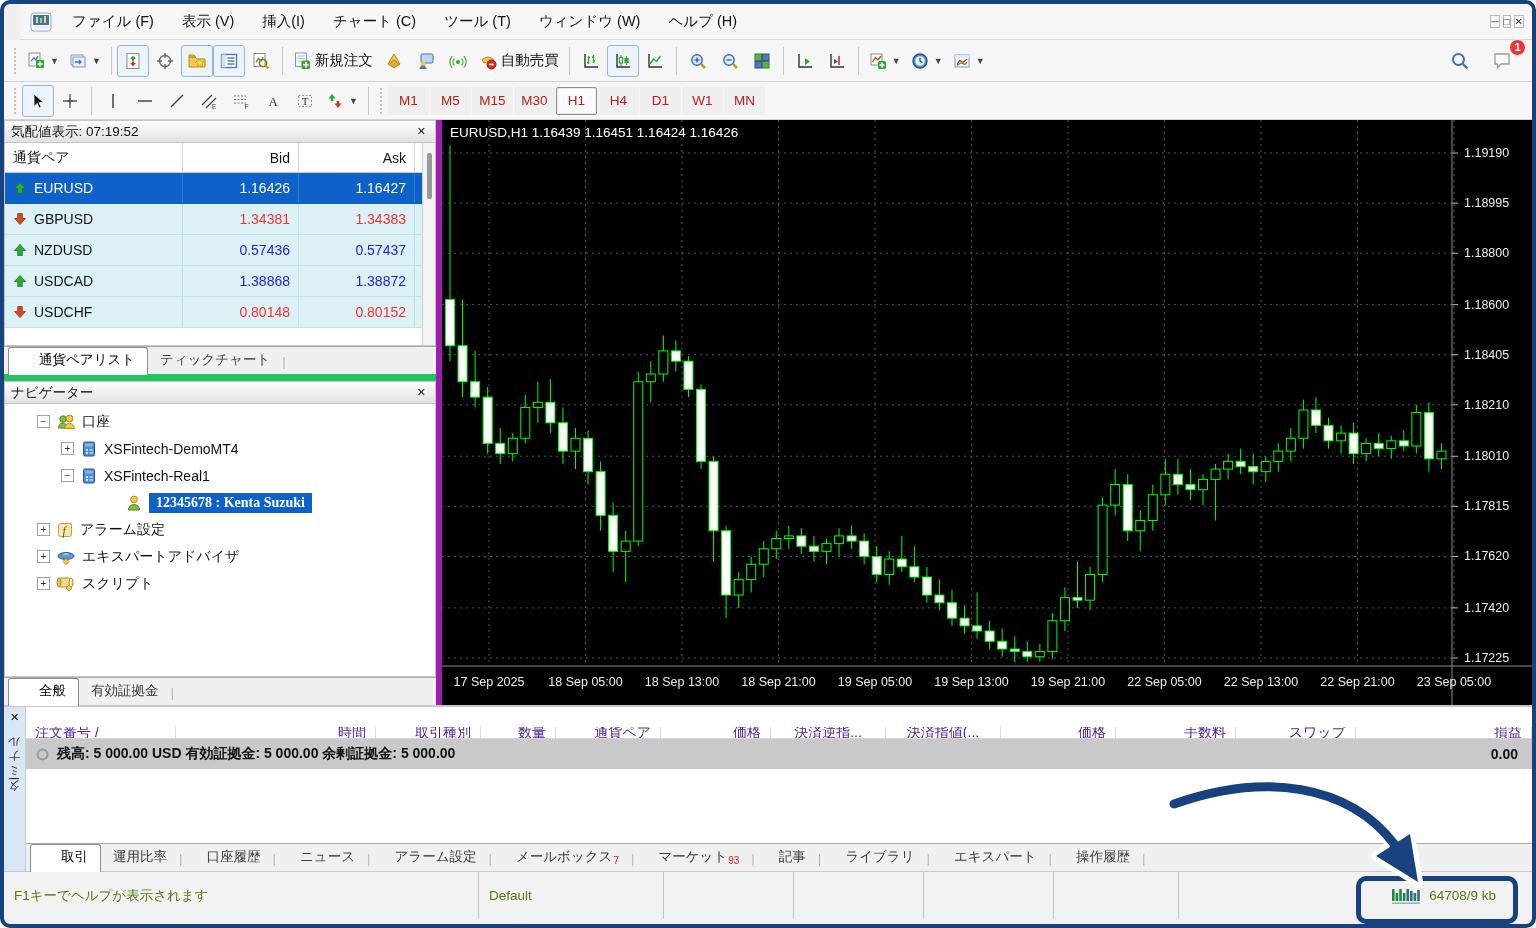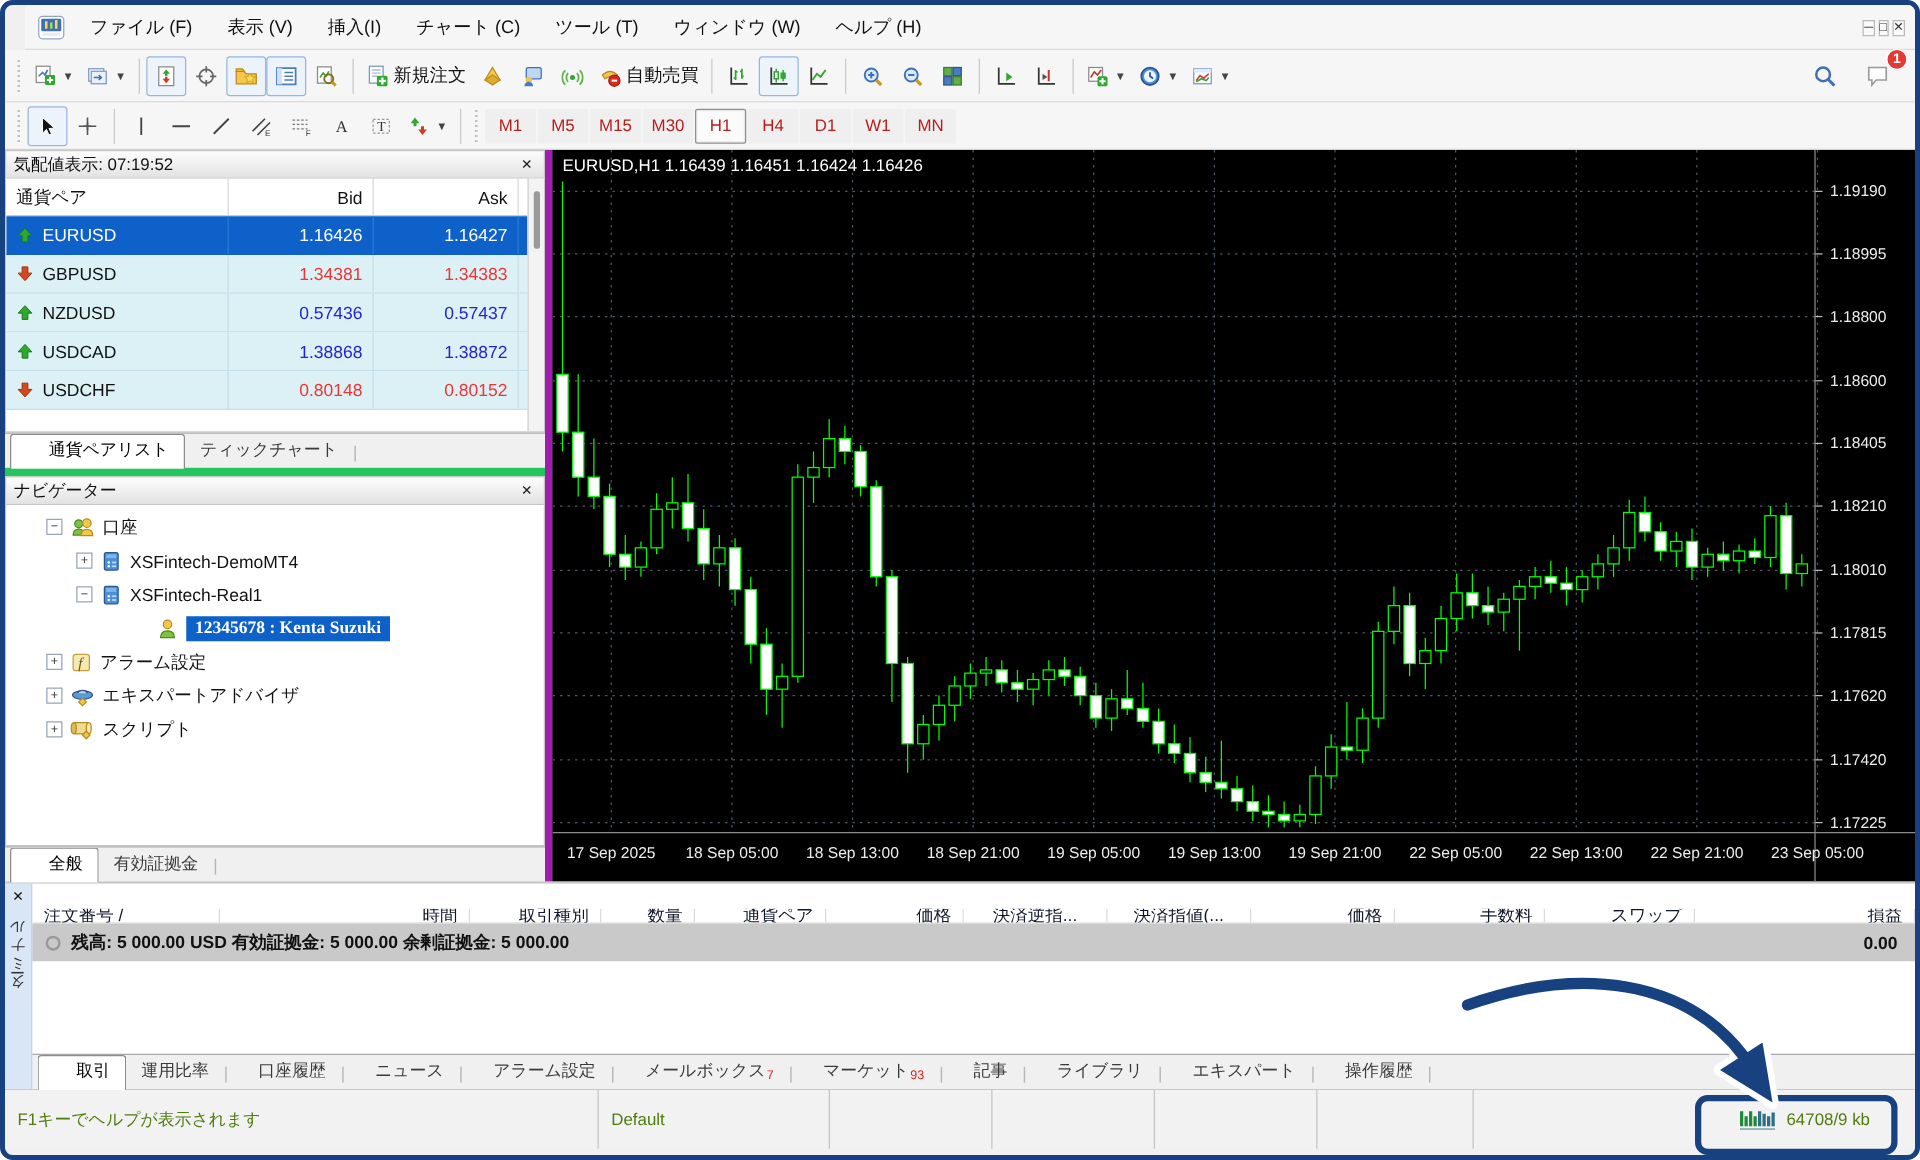--- a/index.html
+++ b/index.html
@@ -76,21 +76,21 @@
   .chartwrap { flex:1; background:#000; position:relative; }
   .chartwrap svg { display:block; }
 
   
   .terminal { height:166px; display:flex; background:#FFF; border-top:2px solid #C6C6C6; }
   .term-side { width:22px; background:#D9E6F5; border-right:1px solid #C0CFE0; display:flex; flex-direction:column; align-items:center; }
   .term-side .x { font-size:11px; font-weight:bold; color:#111; margin-top:4px; }
   .term-side .vlabel { writing-mode:vertical-rl; transform:rotate(180deg); font-size:12px; color:#333; margin-top:16px; letter-spacing:1px; }
   .term-body { flex:1; display:flex; flex-direction:column; }
   .term-head { height:32px; display:flex; border-bottom:1px solid #D6D6D6; background:#FFF; }
-  .term-head > div { display:flex; align-items:center; padding:0 9px; font-size:14px; color:#0f172a; border-right:1px solid #DBDBDB; white-space:nowrap; overflow:hidden;margin-top:20px; }
+  .term-head > div { display:flex; align-items:center; padding:0 9px; font-size:14px; color:#4c1d95; border-right:1px solid #DBDBDB; white-space:nowrap; overflow:hidden;margin-top:20px; }
   .balance-row { height:30px; background:#C9C9C9; display:flex; align-items:center; padding:0 10px; font-size:14px; font-weight:bold; color:#111; position:relative; gap:8px; }
   .balance-row .profit { position:absolute; right:14px; }
   .term-filler { flex:1; background:#FFF; }
 
   
   .statusbar { height:48px; background:#F2F2F2; border-top:1px solid #C8C8C8; display:flex; align-items:stretch; font-size:13.5px; color:#4d7c0f; }
   .scell { display:flex; align-items:center; padding:0 10px; border-right:1px solid #C4C4C4; }
   .sspacer { flex:1; }
   .conncell { display:flex; align-items:center; gap:7px; padding:0 12px; margin-right:24px; border:none; }
 

